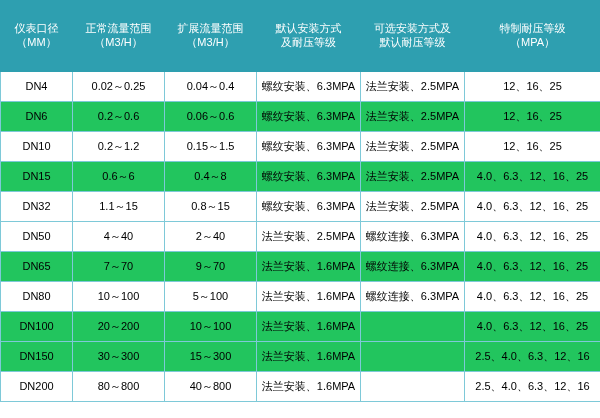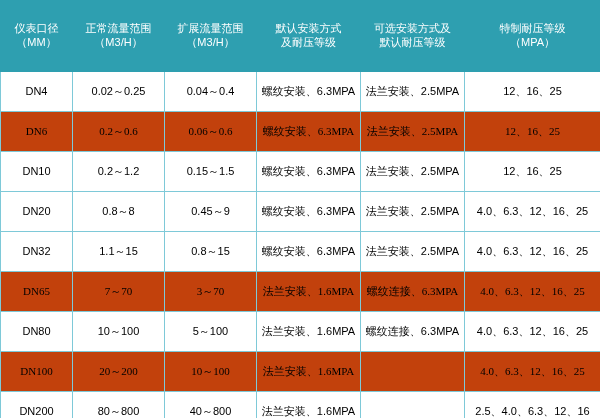--- a/index.html
+++ b/index.html
@@ -35,28 +35,27 @@
     font-weight: normal;
     height: 46px;
     border: 1px solid #2e9fb0;
     padding: 12px 2px;
   }
   #spec-table thead th .hline {
     display: block;
     white-space: nowrap;
   }
   #spec-table tbody tr {
-    height: 40px;
+    height: 30px;
   }
   #spec-table tbody tr.odd td {
     background: #ffffff;
   }
   #spec-table tbody tr.even td {
-    background: #c2410c;
-    font-family: Liberation Serif, serif;
+    background: #22c55e;
   }
   .col0 { width: 72px; }
   .col1 { width: 92px; }
   .col2 { width: 92px; }
   .col3 { width: 104px; }
   .col4 { width: 104px; }
   .col5 { width: 136px; }
   td.cell-empty { }
 </style>
 </head>
@@ -117,60 +116,76 @@
       <td>12、16、25</td>
     </tr>
     <tr class="odd">
       <td>DN10</td>
       <td>0.2～1.2</td>
       <td>0.15～1.5</td>
       <td>螺纹安装、6.3MPA</td>
       <td>法兰安装、2.5MPA</td>
       <td>12、16、25</td>
     </tr>
-    <tr class="odd">
-      <td>DN20</td>
-      <td>0.8～8</td>
-      <td>0.45～9</td>
+    <tr class="even">
+      <td>DN15</td>
+      <td>0.6～6</td>
+      <td>0.4～8</td>
       <td>螺纹安装、6.3MPA</td>
       <td>法兰安装、2.5MPA</td>
       <td>4.0、6.3、12、16、25</td>
     </tr>
     <tr class="odd">
       <td>DN32</td>
       <td>1.1～15</td>
       <td>0.8～15</td>
       <td>螺纹安装、6.3MPA</td>
       <td>法兰安装、2.5MPA</td>
       <td>4.0、6.3、12、16、25</td>
     </tr>
+    <tr class="odd">
+      <td>DN50</td>
+      <td>4～40</td>
+      <td>2～40</td>
+      <td>法兰安装、2.5MPA</td>
+      <td>螺纹连接、6.3MPA</td>
+      <td>4.0、6.3、12、16、25</td>
+    </tr>
     <tr class="even">
       <td>DN65</td>
       <td>7～70</td>
-      <td>3～70</td>
+      <td>9～70</td>
       <td>法兰安装、1.6MPA</td>
       <td>螺纹连接、6.3MPA</td>
       <td>4.0、6.3、12、16、25</td>
     </tr>
     <tr class="odd">
       <td>DN80</td>
       <td>10～100</td>
       <td>5～100</td>
       <td>法兰安装、1.6MPA</td>
       <td>螺纹连接、6.3MPA</td>
       <td>4.0、6.3、12、16、25</td>
     </tr>
     <tr class="even">
       <td>DN100</td>
       <td>20～200</td>
       <td>10～100</td>
       <td>法兰安装、1.6MPA</td>
       <td class="cell-empty"></td>
       <td>4.0、6.3、12、16、25</td>
     </tr>
+    <tr class="even">
+      <td>DN150</td>
+      <td>30～300</td>
+      <td>15～300</td>
+      <td>法兰安装、1.6MPA</td>
+      <td class="cell-empty"></td>
+      <td>2.5、4.0、6.3、12、16</td>
+    </tr>
     <tr class="odd">
       <td>DN200</td>
       <td>80～800</td>
       <td>40～800</td>
       <td>法兰安装、1.6MPA</td>
       <td class="cell-empty"></td>
       <td>2.5、4.0、6.3、12、16</td>
     </tr>
   </tbody>
 </table>

